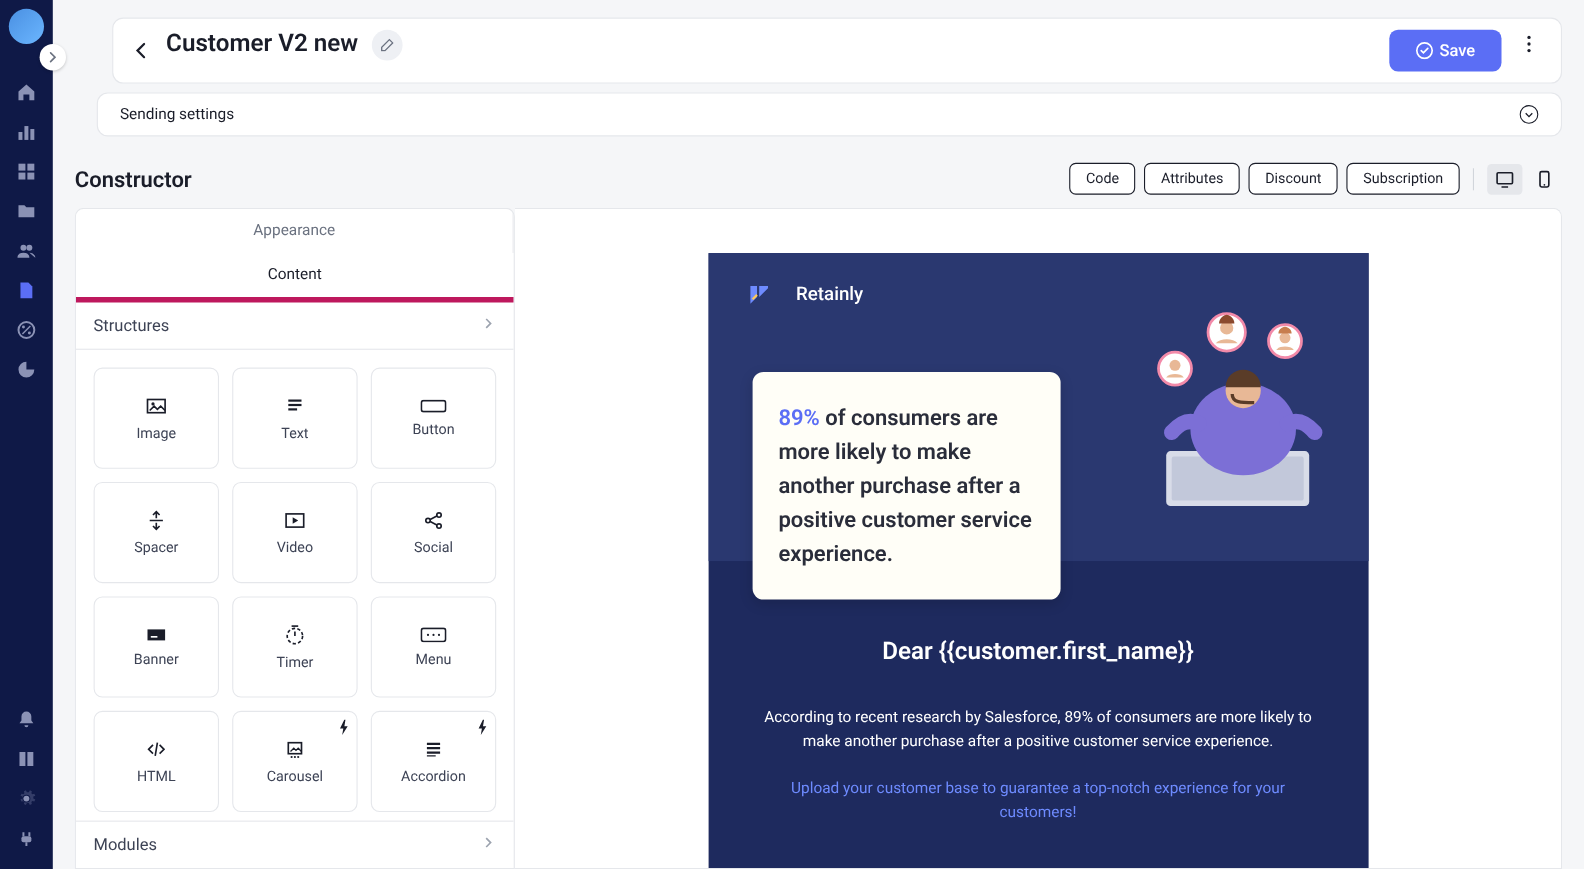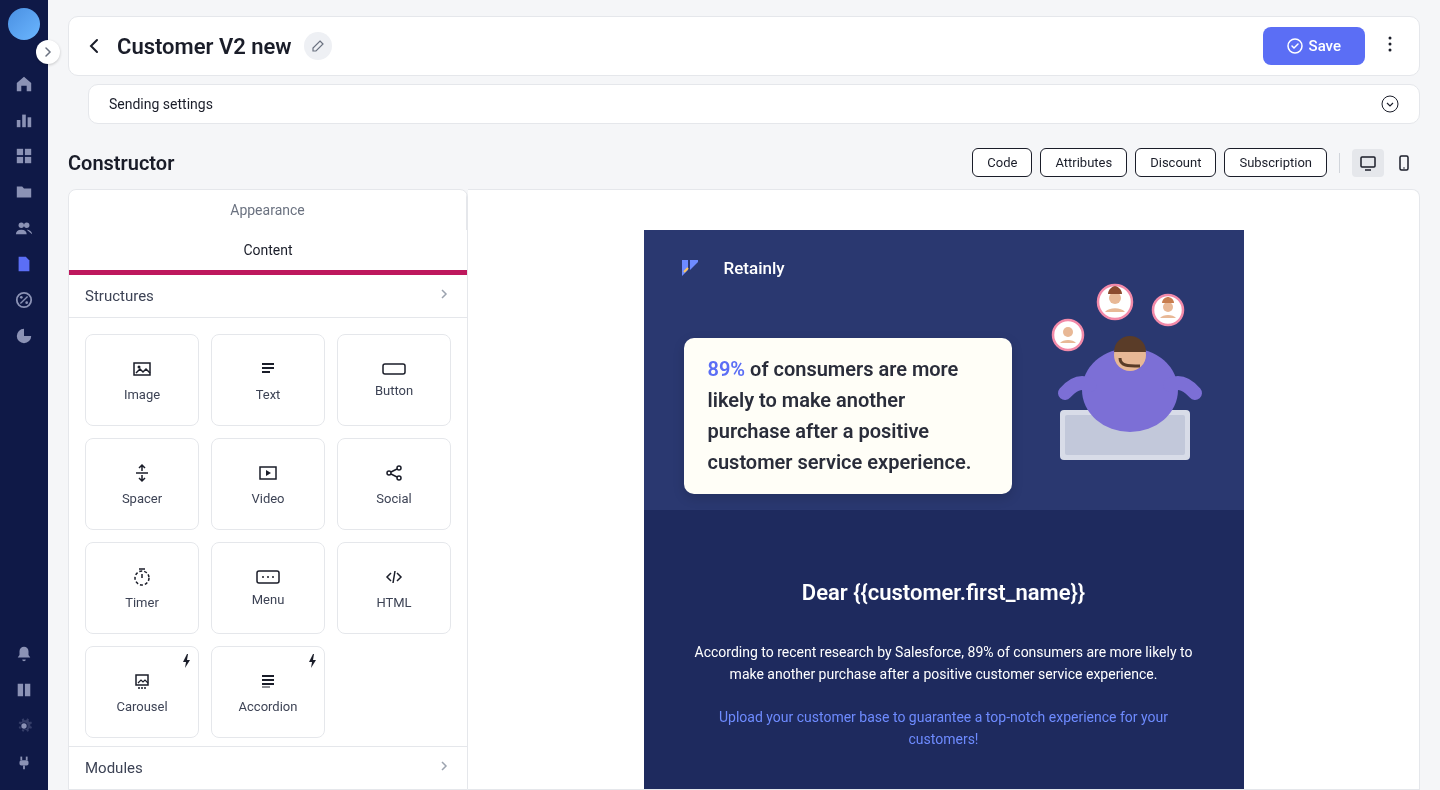--- a/index.html
+++ b/index.html
@@ -78,22 +78,22 @@
       flex-direction: column;
       padding: 16px 20px 0 20px;
       overflow: hidden;
     }
     .header-card {
       background: #fff;
       border: 1px solid #e5e7eb;
       border-radius: 10px;
       padding: 10px 16px;
       display: flex;
-      align-items: center;
       gap: 12px;
+      margin-left: 34px;
     }
     .back-btn {
       cursor: pointer;
       display: flex;
       align-items: center;
     }
     .page-title {
       font-size: 22px;
       font-weight: 600;
       color: #1a1d29;
@@ -296,24 +296,24 @@
       color: #fff;
     }
     .email-logo-text {
       font-size: 17px;
       font-weight: 500;
     }
     .email-card {
       position: absolute;
       top: 108px;
       left: 40px;
-      width: 328px;
+      width: 280px;
       background: #fffef7;
       border-radius: 10px;
-      padding: 16px 24px;
+      padding: 26px 24px;
       box-shadow: 0 4px 12px rgba(0,0,0,0.15);
     }
     .email-card-text {
       font-size: 20px;
       font-weight: 600;
       color: #2a2d3a;
       line-height: 1.55;
     }
     .email-card-percent {
       color: #5b6ef5;
@@ -550,20 +550,27 @@
         </div>
         <div class="block-item">
           <svg class="block-icon" width="20" height="20" viewBox="0 0 20 20">
               <circle cx="5" cy="10" r="2" stroke="currentColor" stroke-width="1.5" fill="none"></circle>
               <circle cx="15" cy="5" r="2" stroke="currentColor" stroke-width="1.5" fill="none"></circle>
               <circle cx="15" cy="15" r="2" stroke="currentColor" stroke-width="1.5" fill="none"></circle>
               <line x1="7" y1="9" x2="13" y2="6" stroke="currentColor" stroke-width="1.5"></line>
               <line x1="7" y1="11" x2="13" y2="14" stroke="currentColor" stroke-width="1.5"></line>
             </svg>
           <span class="block-label">Social</span>
+        </div>
+        <div class="block-item">
+          <svg class="block-icon" width="20" height="14" viewBox="0 0 20 14">
+              <rect x="2" y="2" width="16" height="10" fill="currentColor"></rect>
+              <rect x="5" y="8" width="6" height="1.5" fill="#fff"></rect>
+            </svg>
+          <span class="block-label">Banner</span>
         </div>
         <div class="block-item">
           <svg class="block-icon" width="20" height="20" viewBox="0 0 20 20">
               <circle cx="10" cy="11" r="7" stroke="currentColor" stroke-width="1.5" fill="none" stroke-dasharray="3 2"></circle>
               <line x1="10" y1="11" x2="10" y2="7" stroke="currentColor" stroke-width="1.5"></line>
               <line x1="7" y1="2" x2="13" y2="2" stroke="currentColor" stroke-width="1.5"></line>
             </svg>
           <span class="block-label">Timer</span>
         </div>
         <div class="block-item">

